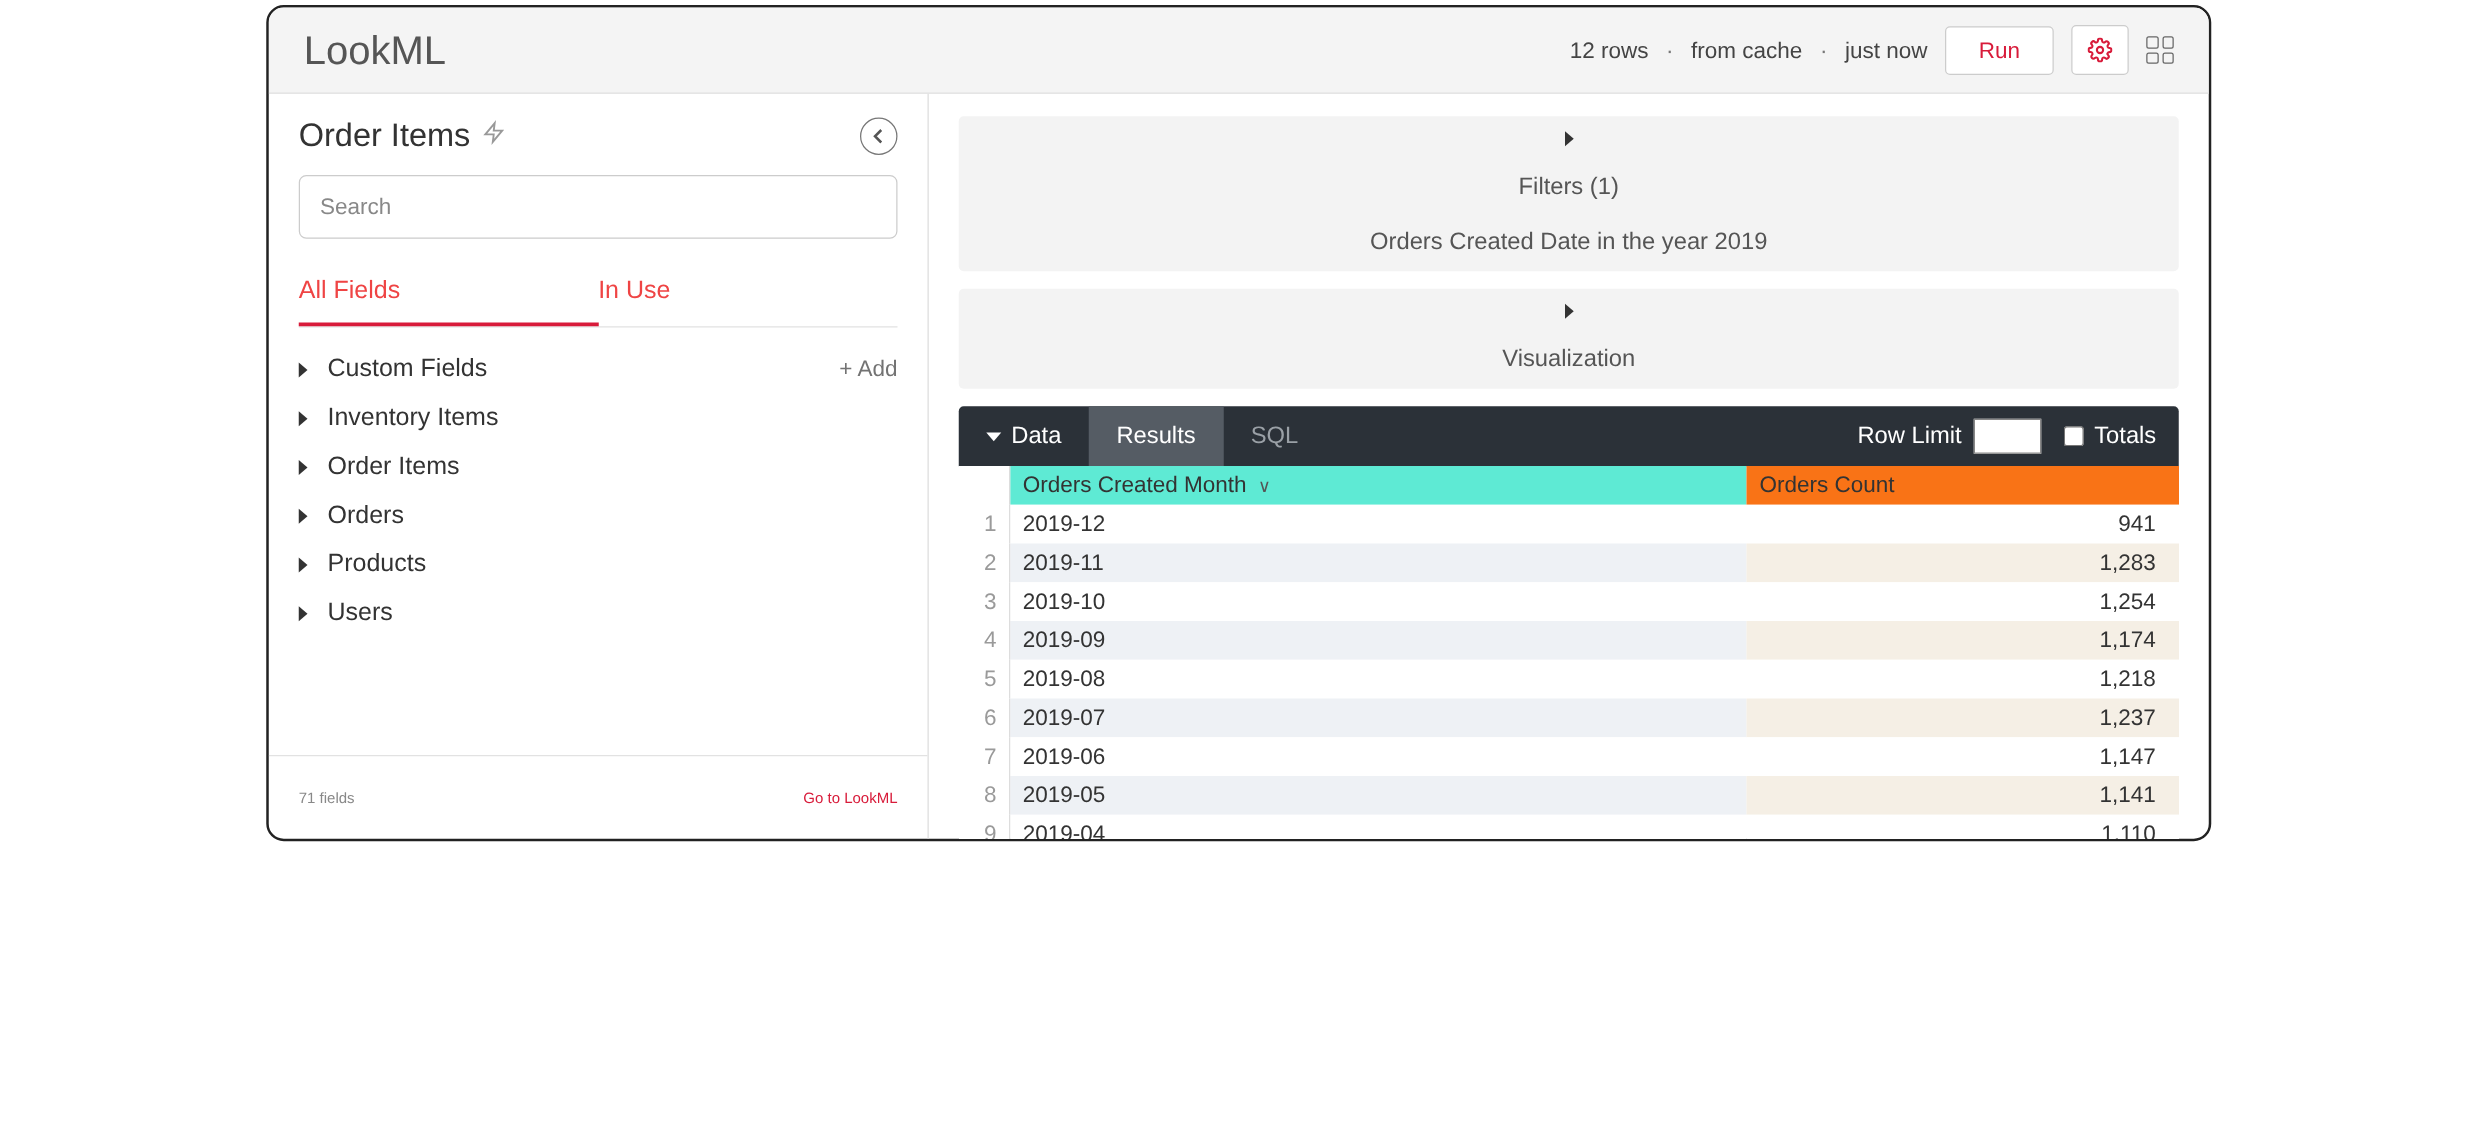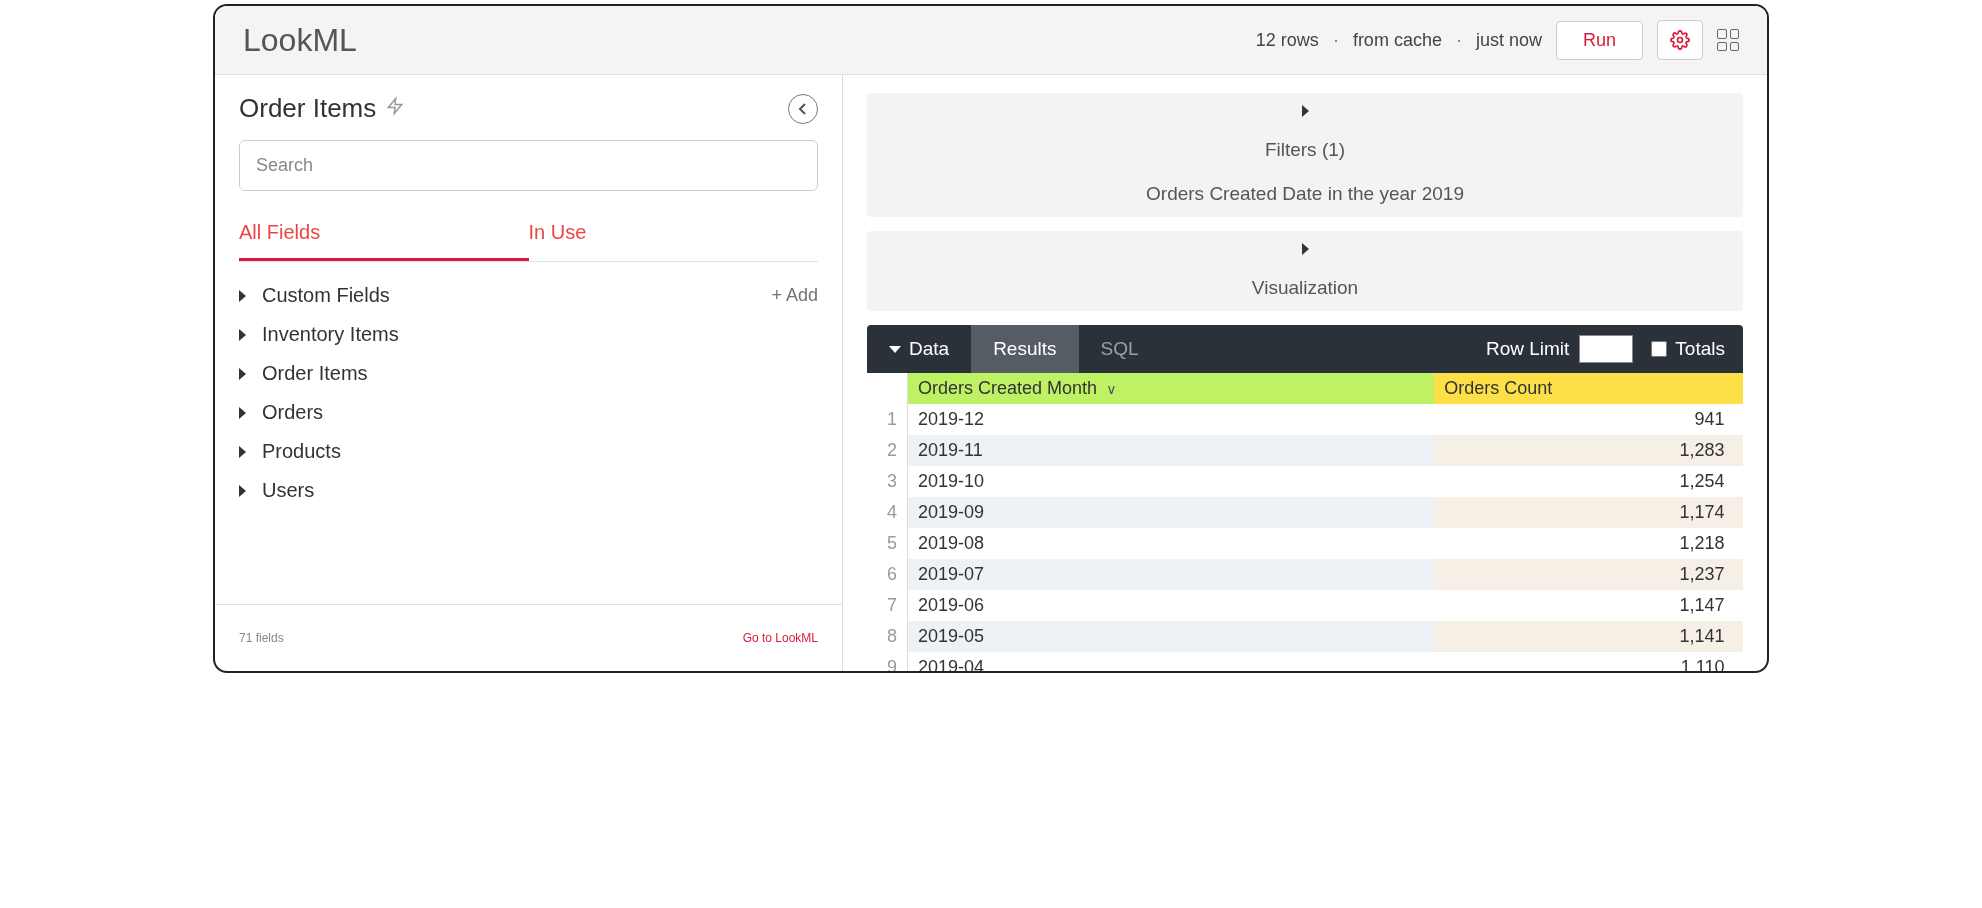--- a/index.html
+++ b/index.html
@@ -68,21 +68,21 @@
   .dashboard-icon span {
     border: 1.5px solid #666;
     border-radius: 2px;
   }
   
   .body {
     display: flex;
     height: 596px;
   }
   .sidebar {
-    width: 628px;
+    width: 528px;
     border-right: 1px solid #ddd;
     display:flex; flex-direction:column;
   }
   .sidebar-head {
     padding: 18px 24px 10px 24px;
     display:flex; align-items:center; justify-content:space-between;
   }
   .sidebar-title-wrap { display:flex; align-items:center; gap:10px; }
   .sidebar-title {
     font-size: 26px;
@@ -232,25 +232,25 @@
   th.rownum, td.rownum {
     width:36px;
     text-align:right;
     color:#9a9a9a;
     font-weight:400;
     background:#fff;
     border-right:1px solid #ddd;
   }
   thead th { font-weight:400; }
   thead th.dim {
-    background:#bef264;
+    background:#5eead4;
     color:#333;
   }
   thead th.meas {
-    background:#fde047;
+    background:#f97316;
     color:#333;
   }
   thead th.rownum { background:#fff; }
   tbody tr:nth-child(even) td.dim { background:#eef1f5; }
   tbody tr:nth-child(odd)  td.dim { background:#ffffff; }
   tbody tr:nth-child(even) td.meas { background:#f5efe5; }
   tbody tr:nth-child(odd)  td.meas { background:#ffffff; }
   td.meas { text-align:right; padding-right:18px; }
   .sort-icon { color:#555; font-size:14px; margin-left:4px; }
 </style>

